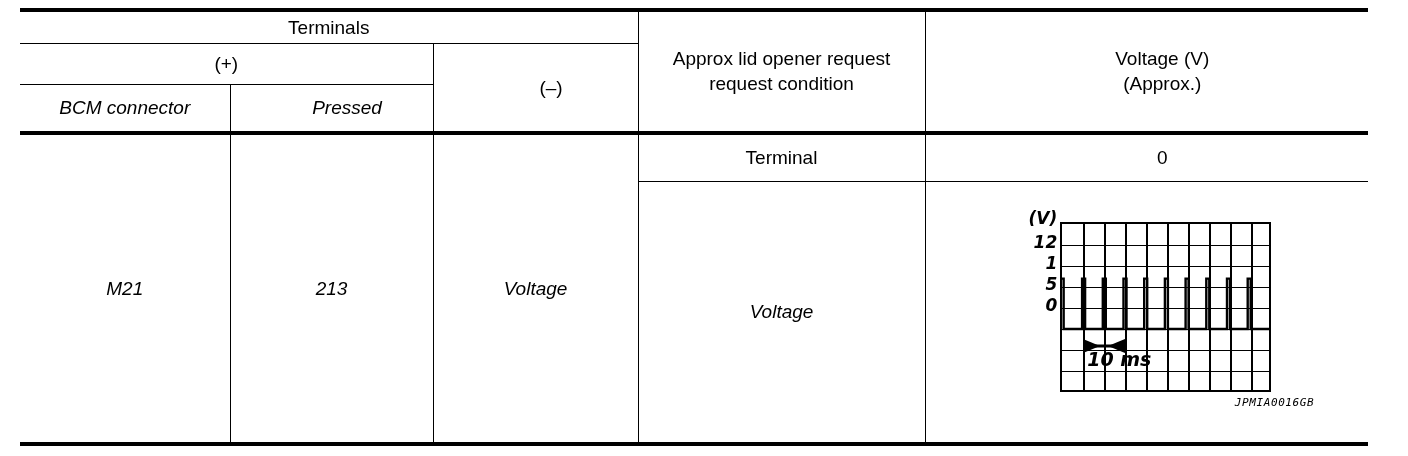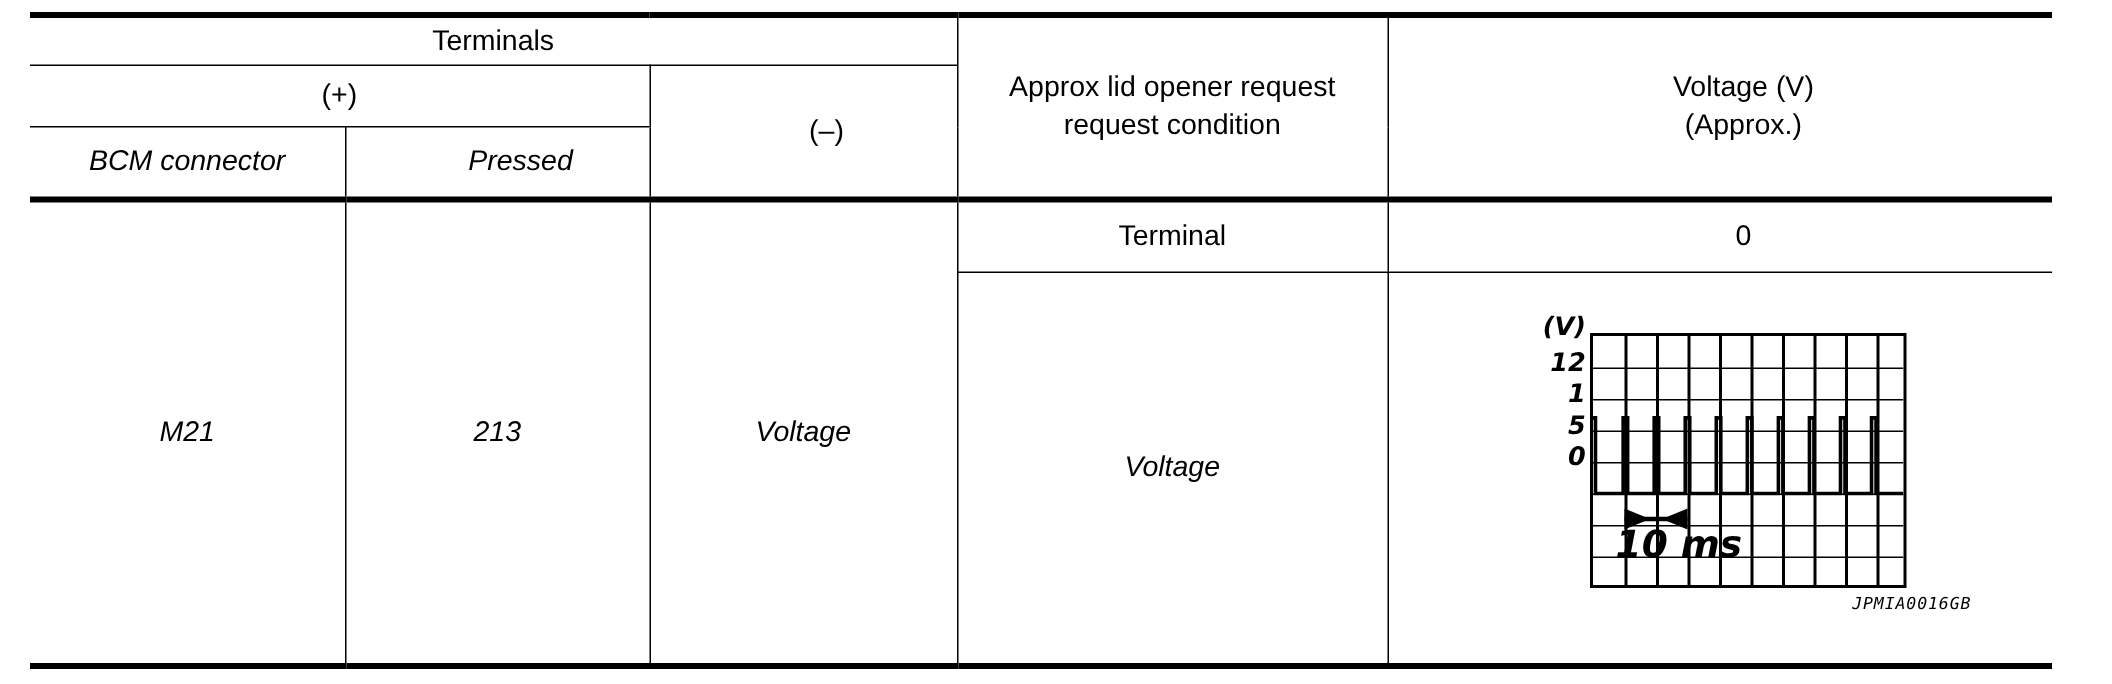--- a/index.html
+++ b/index.html
@@ -119,21 +119,21 @@
     pointer-events: none;
   }
   .timebase-label {
     position: absolute;
     left: 52px;
     top: 140px;
     width: 110px;
     text-align: center;
     font-family: "DejaVu Sans", sans-serif;
     font-weight: bold;
-    font-size: 25px;
+    font-size: 19px;
     line-height: 1;
   }
   .scope-code {
     position: absolute;
     right: -2px;
     top: 186px;
     font-family: "DejaVu Sans Mono", monospace;
     font-size: 11px;
     letter-spacing: 0.6px;
     color: #000;

